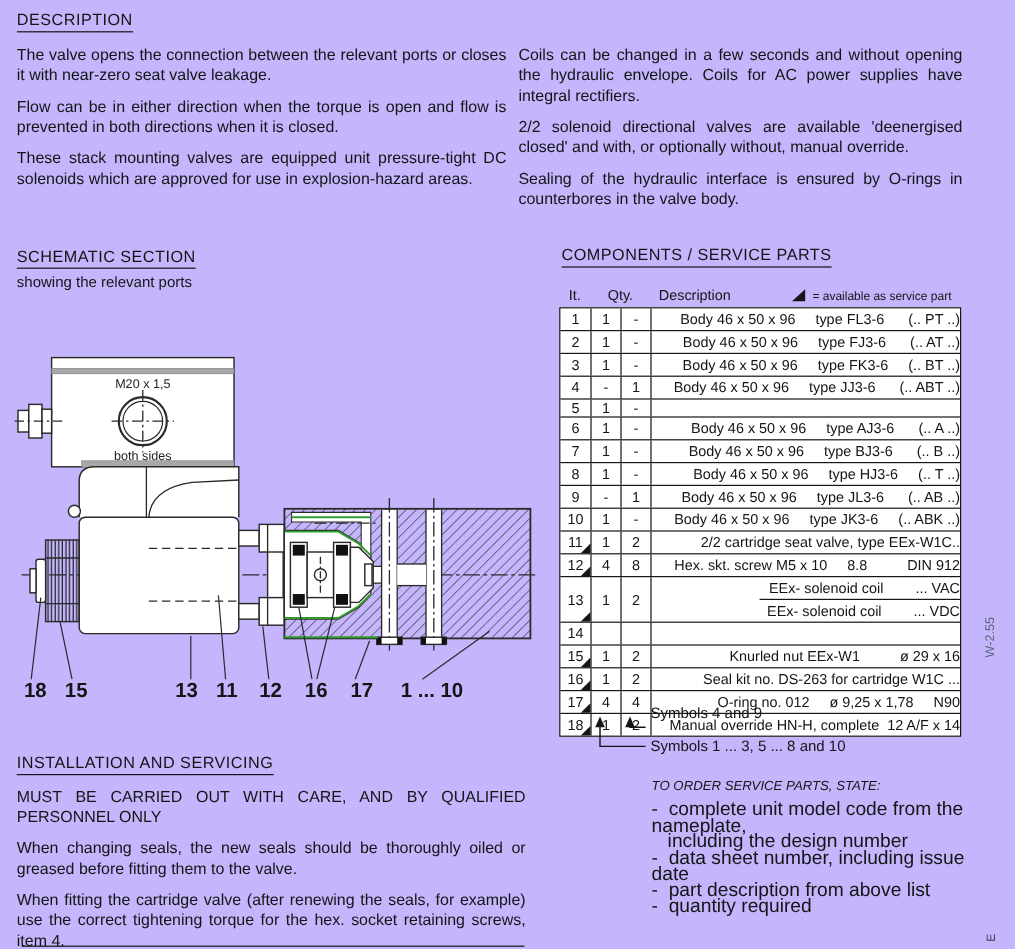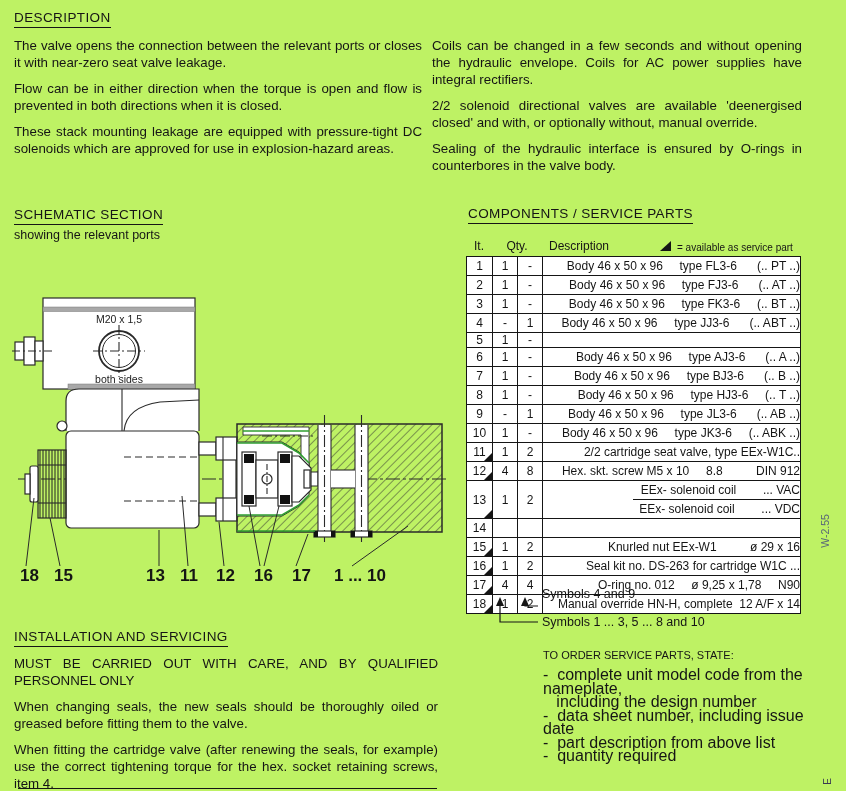--- a/index.html
+++ b/index.html
@@ -1,16 +1,16 @@
 <!DOCTYPE html>
 <html><head>
 <meta charset="utf-8">
 <style>
   html,body{margin:0;padding:0;background:#fff;}
-  #page{position:relative;width:846px;height:791px;background:#bef264;overflow:hidden;
+  #page{position:relative;width:846px;height:791px;background:#c4b5fd;overflow:hidden;
         font-family:"Liberation Sans",sans-serif;color:#151515;}
   .abs{position:absolute;}
   .heading{font-size:13.5px;letter-spacing:.4px;color:#151515;
            border-bottom:1.3px solid #151515;display:inline-block;padding-bottom:2px;}
   .sub{font-size:12.5px;}
   .para{font-size:13.3px;line-height:1.28;text-align:justify;margin:0 0 9px 0;}
   
   #parts-table{position:absolute;left:466px;top:256px;width:335px;
                border:1.3px solid #151515;box-sizing:border-box;background:#fff;}
   .prow{display:flex;border-bottom:1px solid #151515;}
@@ -21,21 +21,21 @@
   .c-desc{flex:1;flex-direction:column;align-items:flex-end;justify-content:center;overflow:hidden;}
   .c-it.svc::after{content:"";position:absolute;right:0;bottom:0;width:0;height:0;
                    border-bottom:8px solid #151515;border-left:8px solid transparent;}
   .line{height:18px;line-height:18px;padding-left:6px;white-space:pre;}
   .line.l2{border-top:1px solid #151515;}
   .th{font-size:12px;color:#151515;}
   .legend-tri{width:0;height:0;border-bottom:10px solid #151515;border-left:11px solid transparent;}
   .legend-txt{font-size:10px;}
   .fnote{font-size:12.5px;white-space:pre;}
   .order-line{font-size:16px;line-height:13.5px;white-space:pre-wrap;}
-  #order-head{font-size:11px;}
+  #order-head{font-size:11px;font-style:italic;}
   .vtext{transform:rotate(-90deg);transform-origin:center;font-size:10.5px;}
   #doc-code{color:#5a6878;}
   #corner-mark{color:#3a3a52;font-size:10px;}
   #bottom-rule{height:1.4px;background:#151515;}
   svg text{font-family:"Liberation Sans",sans-serif;}
   .dl{fill:none;stroke:#2a2a2a;stroke-width:1.1;}
   .dlb{fill:#fff;stroke:#2a2a2a;stroke-width:1.2;}
   .lbl{font-size:17px;font-weight:bold;fill:#151515;}
   .anno{font-size:10.5px;fill:#222;}
   .green{fill:none;stroke:#2f9e2f;stroke-width:1.6;}
@@ -44,21 +44,21 @@
 <body>
 
 <div id="page">
 
   <div class="abs" style="left:14px;top:8px;">
     <span class="heading">DESCRIPTION</span>
   </div>
   <div id="desc-left" class="abs" style="left:14px;top:37px;width:408px;">
       <div class="para">The valve opens the connection between the relevant ports or closes it with near-zero seat valve leakage.</div>
       <div class="para">Flow can be in either direction when the torque is open and flow is prevented in both directions when it is closed.</div>
-      <div class="para">These stack mounting leakage are equipped with pressure-tight DC solenoids which are approved for use in explosion-hazard areas.</div>
+      <div class="para">These stack mounting valves are equipped unit pressure-tight DC solenoids which are approved for use in explosion-hazard areas.</div>
     </div>
   <div id="desc-right" class="abs" style="left:432px;top:37px;width:370px;">
       <div class="para">Coils can be changed in a few seconds and without opening the hydraulic envelope.  Coils for AC power supplies have integral rectifiers.</div>
       <div class="para">2/2 solenoid directional valves are available 'deenergised closed' and with, or optionally without, manual override.</div>
       <div class="para">Sealing of the hydraulic interface is ensured by O-rings in counterbores in the valve body.</div>
     </div>
 
   <div class="abs" style="left:14px;top:205px;">
     <span class="heading">SCHEMATIC SECTION</span>
   </div>

